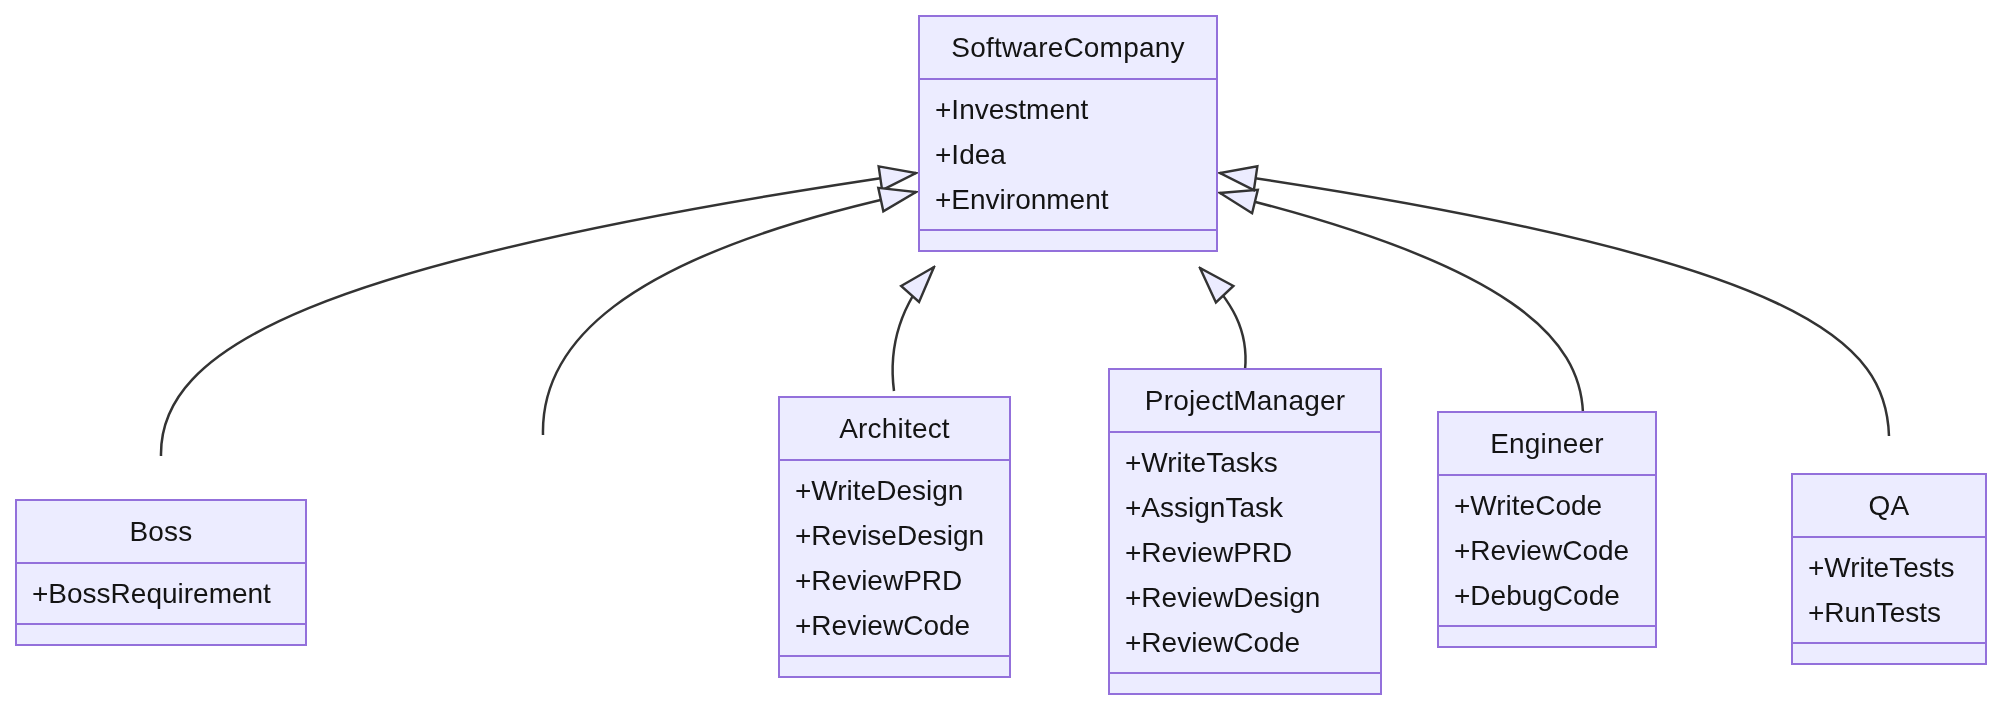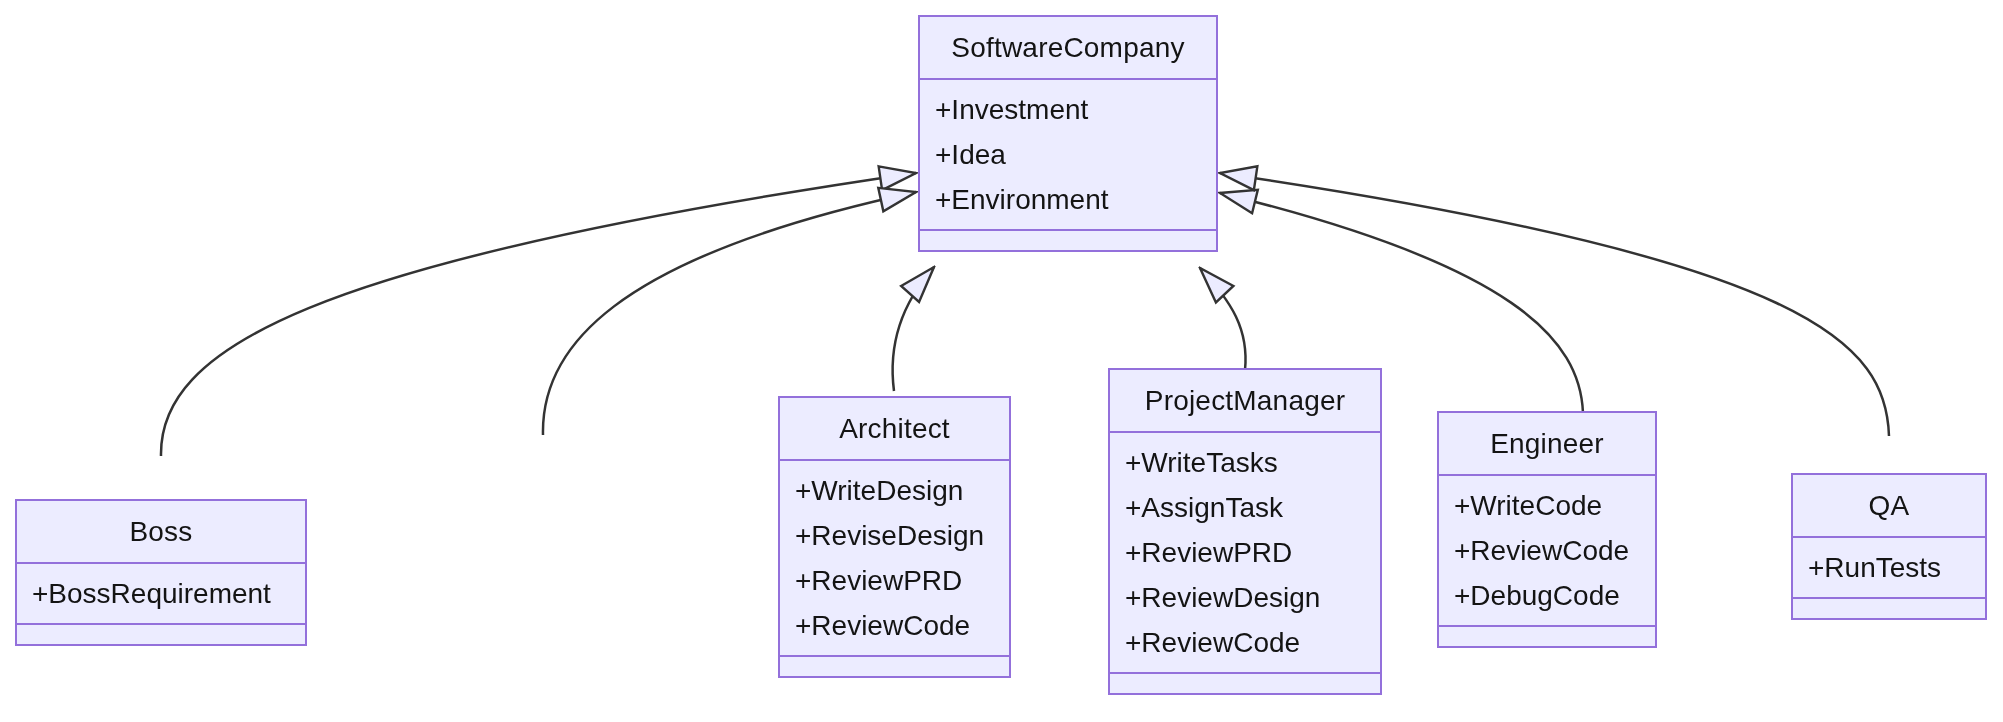--- a/index.html
+++ b/index.html
@@ -116,17 +116,18 @@
       <div class="class-members">
         <div class="member">+WriteCode</div>
         <div class="member">+ReviewCode</div>
         <div class="member">+DebugCode</div>
       </div>
       <div class="class-footer"></div>
     </div>
     <div class="class-box" style="left: 1791px; top: 433px; width: 196px; margin-top: 40px;">
       <div class="class-title">QA</div>
       <div class="class-members">
+        <div class="member">+WriteTests</div>
         <div class="member">+RunTests</div>
       </div>
       <div class="class-footer"></div>
     </div>
   </div>
 
 </body></html>

